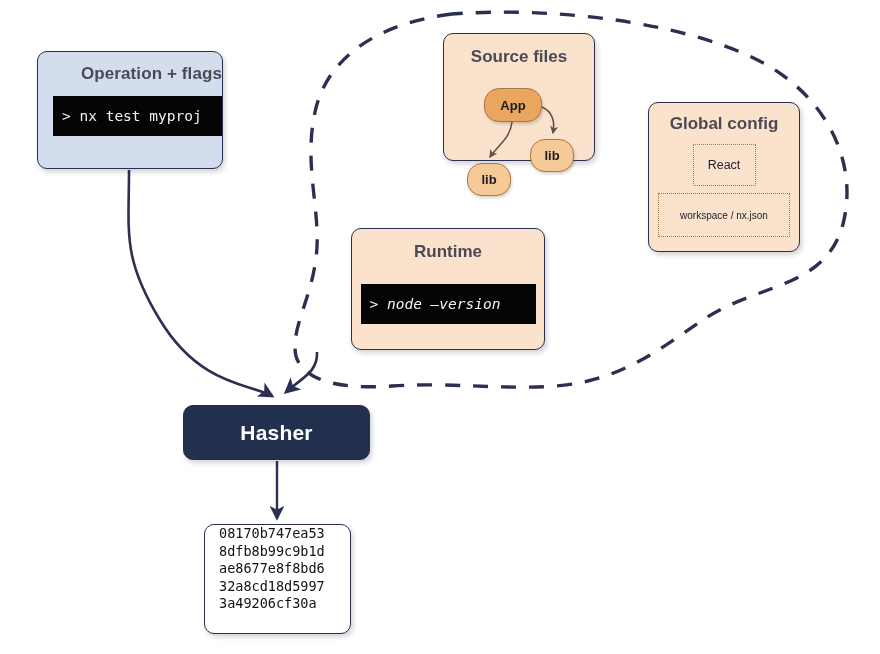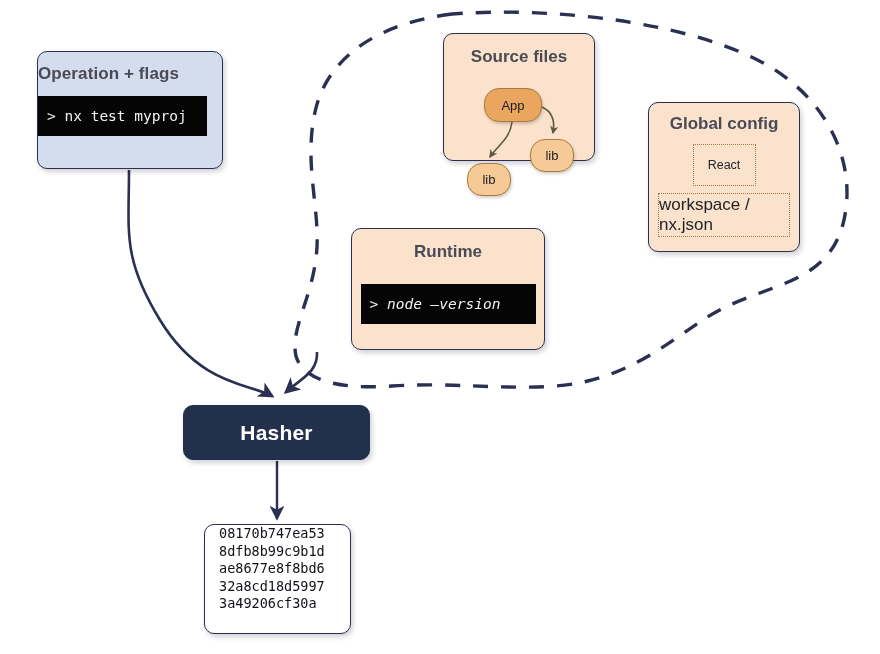--- a/index.html
+++ b/index.html
@@ -35,21 +35,21 @@
     box-shadow: 2px 3px 5px rgba(30,30,50,0.20);
   }
 
   
   #op-node {
     left: 37px; top: 51px;
     width: 186px; height: 118px;
     background: #d4ddee;
     display: flex;
     flex-direction: column;
-    align-items: flex-start;
+    align-items: flex-end;
   }
   #op-title {
     margin-top: 12px;
     font-size: 17px;
     font-weight: 700;
     color: #4a4a55;
     letter-spacing: 0.1px;
   }
   .terminal {
     background: #050505;
@@ -92,21 +92,21 @@
   }
   .mini {
     position: absolute;
     box-sizing: border-box;
     border: 1.4px solid #a9793f;
     border-radius: 15px;
     display: flex;
     align-items: center;
     justify-content: center;
     font-size: 13px;
-    font-weight: 400;
+    font-weight: 700;
     color: #1c1c20;
     box-shadow: 1px 2px 3px rgba(60,40,20,0.22);
   }
   #mini-app {
     left: 41px; top: 21px;
     width: 58px; height: 34px;
     background: #eaa65e;
   }
   #mini-lib-right {
     left: 87px; top: 72px;
@@ -146,21 +146,21 @@
     align-items: center;
     justify-content: center;
     font-size: 12.5px;
     color: #23232a;
   }
   #cfg-react { width: 63px; height: 42px; }
   #cfg-jest  { width: 63px; height: 42px; }
   #cfg-ws {
     margin-top: 7px;
     width: 132px; height: 44px;
-    font-size: 17px;
+    font-size: 10px;
   }
 
   
   #rt-node {
     left: 351px; top: 228px;
     width: 194px; height: 122px;
     background: #fae2cd;
     display: flex;
     flex-direction: column;
     align-items: center;

